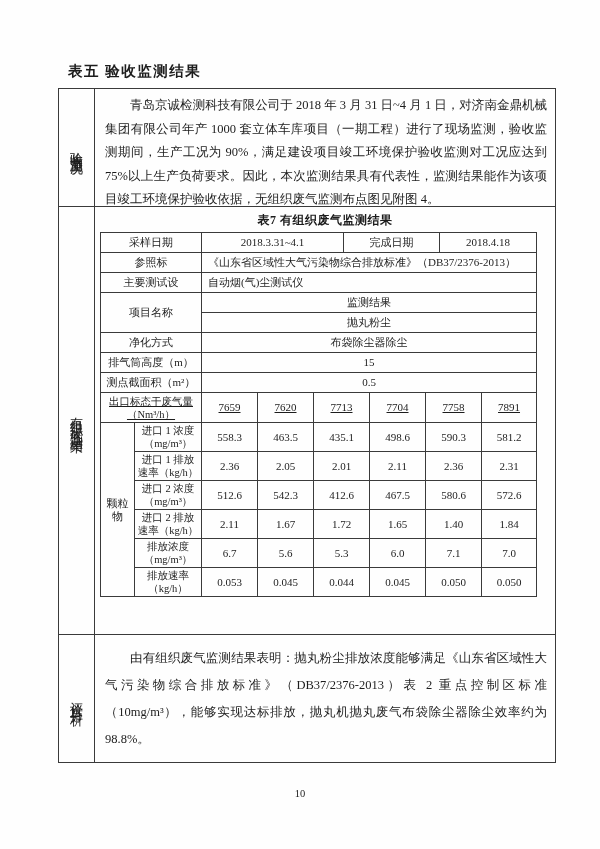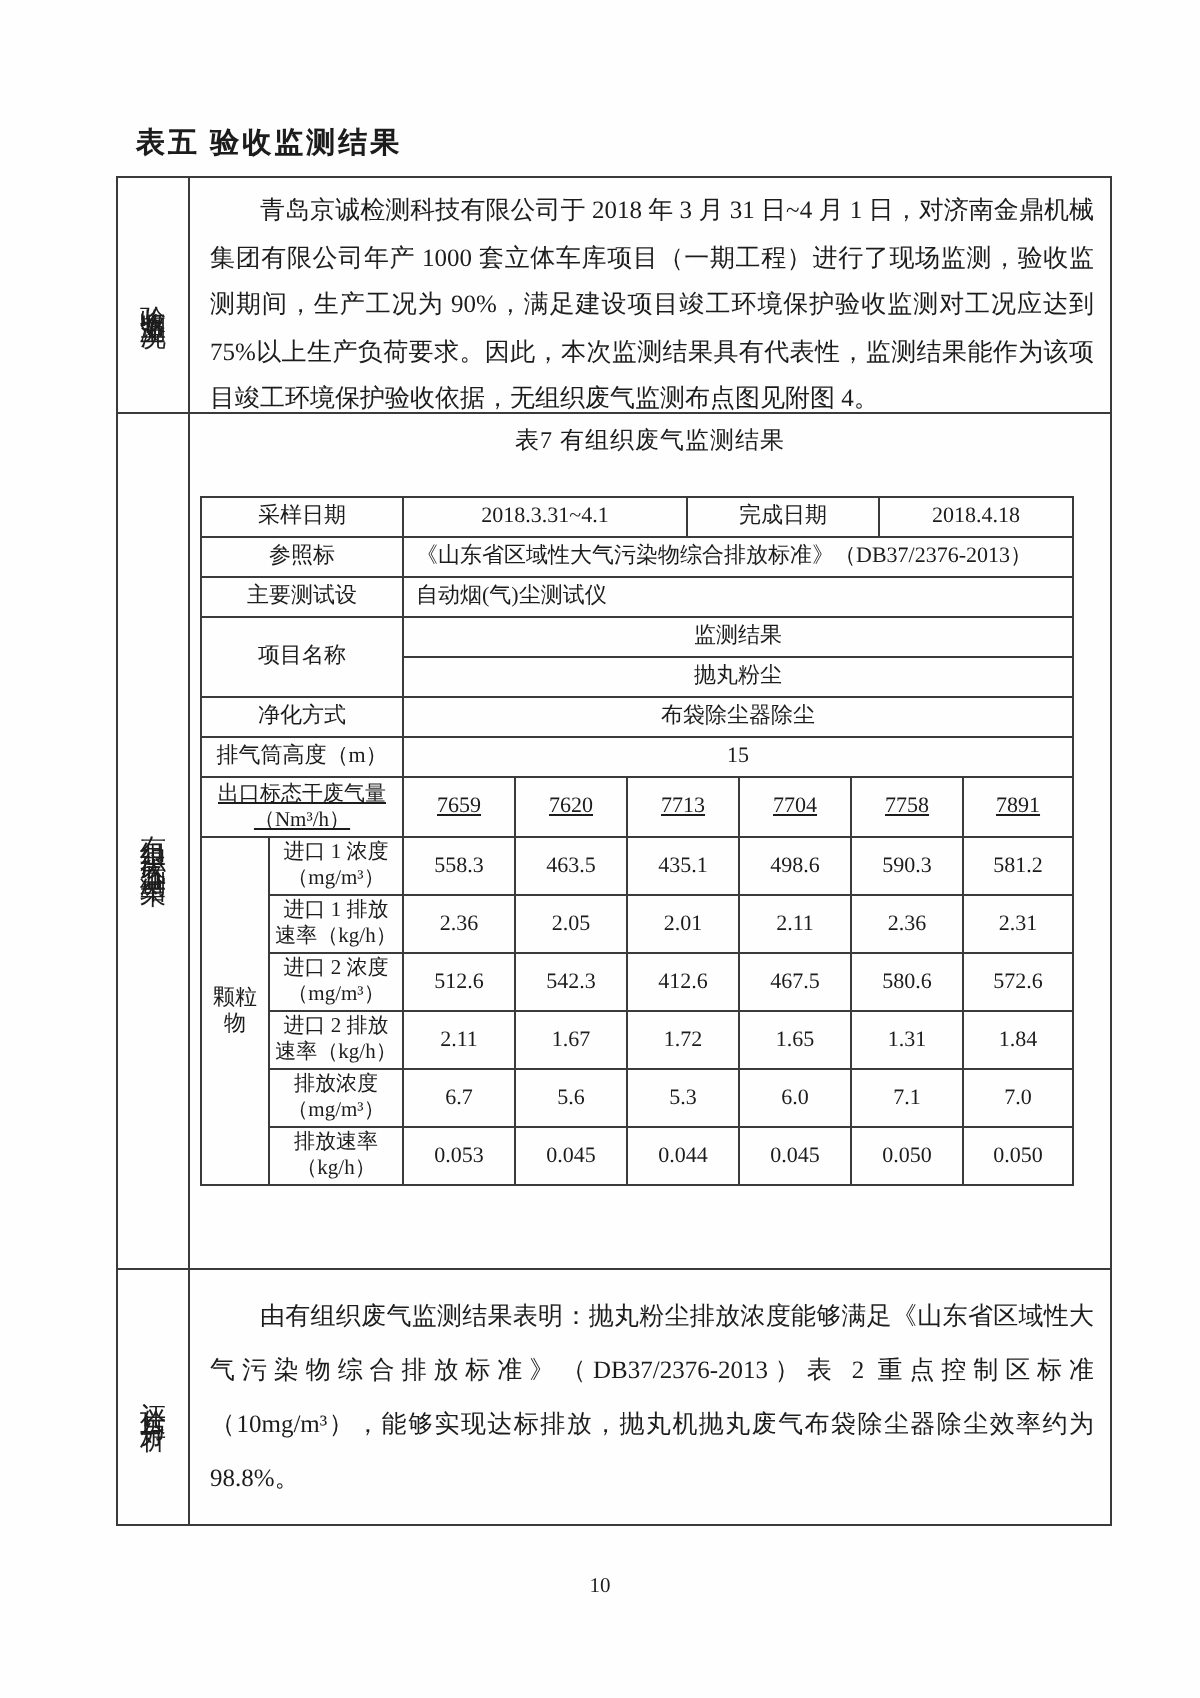--- a/index.html
+++ b/index.html
@@ -35,22 +35,22 @@
   }
   .sec1 .v-label{ letter-spacing:2px; }
   .sec-content{ flex:1; min-width:0; }
   .para{
     padding:5px 8px 0 10px;
     font-size:12.5px; line-height:23.5px;
     text-align:justify; text-indent:2em;
   }
   .sec3 .para{ padding-top:10px; line-height:27px; }
   .tbl-title{
-    text-align:center; font-weight:normal; font-size:12px;
-    margin:5px 0 19px 0; letter-spacing:0.5px;
+    text-align:center; font-weight:bold; font-size:12px;
+    margin:5px 0 3px 0; letter-spacing:0.5px;
   }
   .inner-wrap{ margin-left:5px; width:436px; }
   table{ border-collapse:collapse; table-layout:fixed; width:436px; }
   table + table{ margin-top:-1px; }
   td{
     border:1px solid #3a3a3a;
     font-size:11px; text-align:center; vertical-align:middle;
     padding:1px 2px; line-height:13px;
     overflow:hidden;
   }
@@ -128,20 +128,24 @@
         <table>
           <colgroup>
               <col style="width:101px">
               <col style="width:168px">
               <col style="width:167px">
             </colgroup>
           <tbody>
               <tr class="rB">
             <td>排气筒高度（m）</td>
             <td colspan="2">15</td>
+          </tr>
+          <tr class="rB">
+            <td>测点截面积（m²）</td>
+            <td colspan="2">0.5</td>
           </tr>
         </tbody>
           </table>
 
         <table>
           <colgroup>
             <col style="width:34px">
               <col style="width:67px">
             <col style="width:56px">
               <col style="width:56px">
@@ -187,21 +191,21 @@
             <td>467.5</td>
             <td>580.6</td>
             <td>572.6</td>
           </tr>
           <tr class="rP">
             <td class="sub">进口 2 排放速率（kg/h）</td>
             <td>2.11</td>
             <td>1.67</td>
             <td>1.72</td>
             <td>1.65</td>
-            <td>1.31</td>
+            <td>1.40</td>
             <td>1.84</td>
           </tr>
           <tr class="rP">
             <td class="sub">排放浓度（mg/m³）</td>
             <td>6.7</td>
             <td>5.6</td>
             <td>5.3</td>
             <td>6.0</td>
             <td>7.1</td>
             <td>7.0</td>

